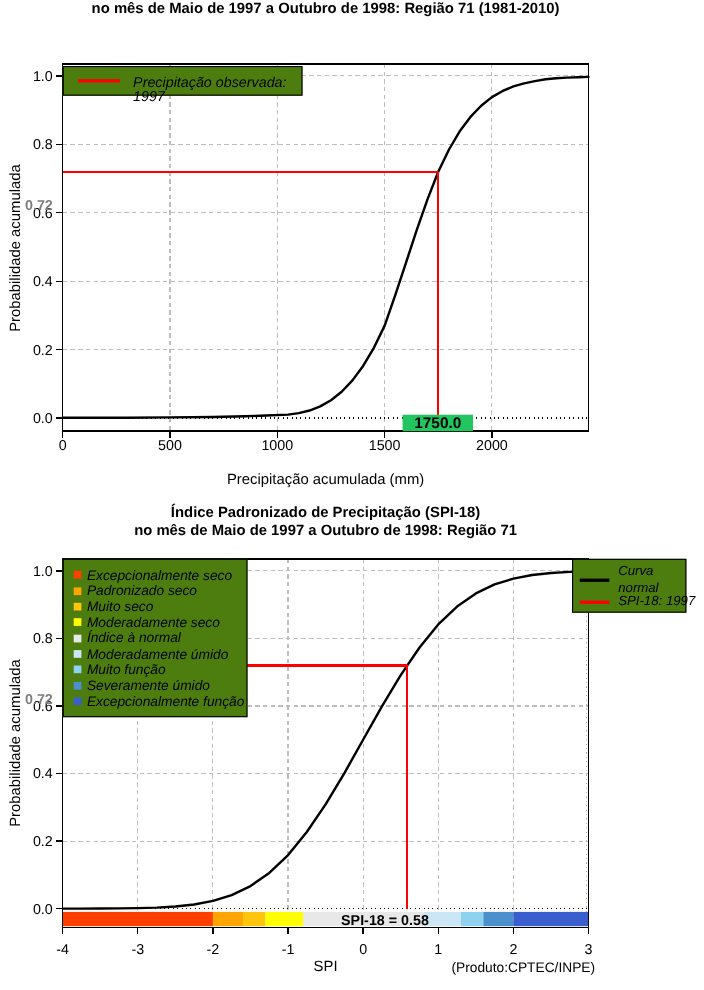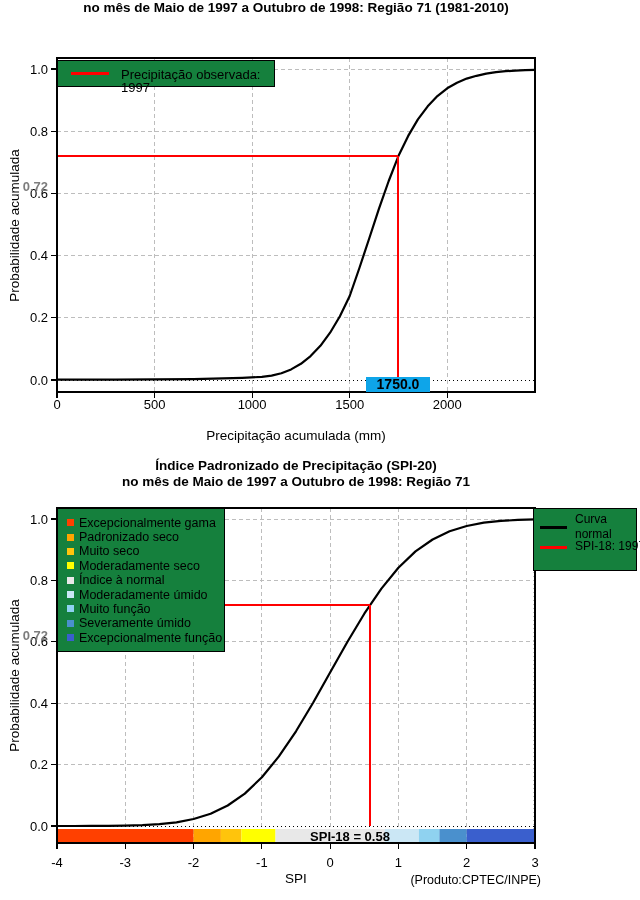--- a/index.html
+++ b/index.html
@@ -4,24 +4,24 @@
 <style>
   html,body{margin:0;padding:0;background:#fff;}
   #page{position:relative;width:640px;height:900px;background:#fff;overflow:hidden;
         font-family:"Liberation Sans",sans-serif;color:#000;}
   .abs{position:absolute;}
   svg{position:absolute;left:0;top:0;}
   .title{font-size:13.5px;font-weight:bold;text-align:center;line-height:16px;}
   .axlabel{font-size:13.5px;text-align:center;line-height:15px;}
   .ylabel{width:200px;height:15px;text-align:center;transform:rotate(-90deg);font-size:13.5px;}
   .p072{width:34px;text-align:right;font-weight:bold;font-size:13px;color:#7d7d7d;line-height:14px;margin-top:31px;}
-  .legendbox{border:1px solid #000;background:#15803d;box-sizing:border-box;}
+  .legendbox{border:1px solid #000;background:#4d7c0f;box-sizing:border-box;font-style:italic;}
   .leglabel{font-size:13px;line-height:13px;}
   .linesample{height:3px;}
-  .xvallabel{width:64px;text-align:center;font-weight:bold;font-size:14px;line-height:15px;background:#0ea5e9;}
+  .xvallabel{width:64px;text-align:center;font-weight:bold;font-size:14px;line-height:15px;background:#22c55e;}
   .spilabel{width:100px;text-align:center;font-weight:bold;font-size:13px;line-height:13px;}
   .catrow-label{position:absolute;font-size:12.5px;line-height:14px;white-space:nowrap;}
   .catrow-swatch{position:absolute;width:7px;height:7px;}
   .rl-label{position:absolute;font-size:12px;line-height:13px;white-space:nowrap;}
   .source{font-size:12.5px;line-height:14px;text-align:right;}
 </style>
 </head>
 <body>
 
 <div id="page">
@@ -132,46 +132,46 @@
 
   <div class="abs p072" style="left:14px;top:149px;">0.72</div>
 
   <div class="abs xvallabel" style="left:366px;top:377px;">1750.0</div>
 
   <div class="abs axlabel" style="left:57px;top:428px;width:478px;">Precipitação acumulada (mm)</div>
 
   <div class="abs ylabel" style="left:-86px;top:218px;">Probabilidade acumulada</div>
 
   <div class="abs title" style="left:0;top:458px;width:592px;">
-    <div>Índice Padronizado de Precipitação (SPI-20)</div>
+    <div>Índice Padronizado de Precipitação (SPI-18)</div>
     <div>no mês de Maio de 1997 a Outubro de 1998: Região 71</div>
   </div>
 
   <div class="abs legendbox" id="cat-legend" style="left:57px;top:508px;width:168px;height:144px;">
       <div class="catrow-swatch" style="left: 9px; top: 10.2px; background: rgb(255, 64, 0);"></div>
-      <div class="catrow-label" style="left: 21px; top: 6.7px;">Excepcionalmente gama</div>
+      <div class="catrow-label" style="left: 21px; top: 6.7px;">Excepcionalmente seco</div>
       <div class="catrow-swatch" style="left: 9px; top: 24.5px; background: rgb(255, 165, 0);"></div>
       <div class="catrow-label" style="left: 21px; top: 21px;">Padronizado seco</div>
       <div class="catrow-swatch" style="left: 9px; top: 38.9px; background: rgb(255, 196, 12);"></div>
       <div class="catrow-label" style="left: 21px; top: 35.4px;">Muito seco</div>
       <div class="catrow-swatch" style="left: 9px; top: 53.3px; background: rgb(255, 255, 0);"></div>
       <div class="catrow-label" style="left: 21px; top: 49.8px;">Moderadamente seco</div>
       <div class="catrow-swatch" style="left: 9px; top: 67.6px; background: rgb(232, 232, 232);"></div>
       <div class="catrow-label" style="left: 21px; top: 64.1px;">Índice à normal</div>
       <div class="catrow-swatch" style="left: 9px; top: 82px; background: rgb(203, 231, 245);"></div>
       <div class="catrow-label" style="left: 21px; top: 78.5px;">Moderadamente úmido</div>
       <div class="catrow-swatch" style="left: 9px; top: 96.3px; background: rgb(143, 210, 240);"></div>
       <div class="catrow-label" style="left: 21px; top: 92.8px;">Muito função</div>
       <div class="catrow-swatch" style="left: 9px; top: 110.7px; background: rgb(74, 144, 205);"></div>
       <div class="catrow-label" style="left: 21px; top: 107.2px;">Severamente úmido</div>
       <div class="catrow-swatch" style="left: 9px; top: 125px; background: rgb(58, 95, 205);"></div>
       <div class="catrow-label" style="left: 21px; top: 121.5px;">Excepcionalmente função</div>
     </div>
 
-  <div class="abs legendbox" id="line-legend" style="left:533px;top:508px;width:104px;height:63px;">
+  <div class="abs legendbox" id="line-legend" style="left:520px;top:508px;width:104px;height:49px;">
       <div class="abs linesample" style="left: 6px; top: 17px; width: 27px; background: rgb(0, 0, 0);"></div>
       <div class="rl-label" style="left: 41px; top: 4px;">Curva</div>
       <div class="rl-label" style="left: 41px; top: 19px;">normal</div>
       <div class="abs linesample" style="left: 6px; top: 37px; width: 27px; background: rgb(255, 0, 0);"></div>
       <div class="rl-label" style="left: 41px; top: 31px;">SPI-18: 1997</div>
     </div>
 
   <div class="abs p072" style="left:14px;top:598px;">0.72</div>
 
   <div class="abs spilabel" style="left:300px;top:830px;">SPI-18 = 0.58</div>

